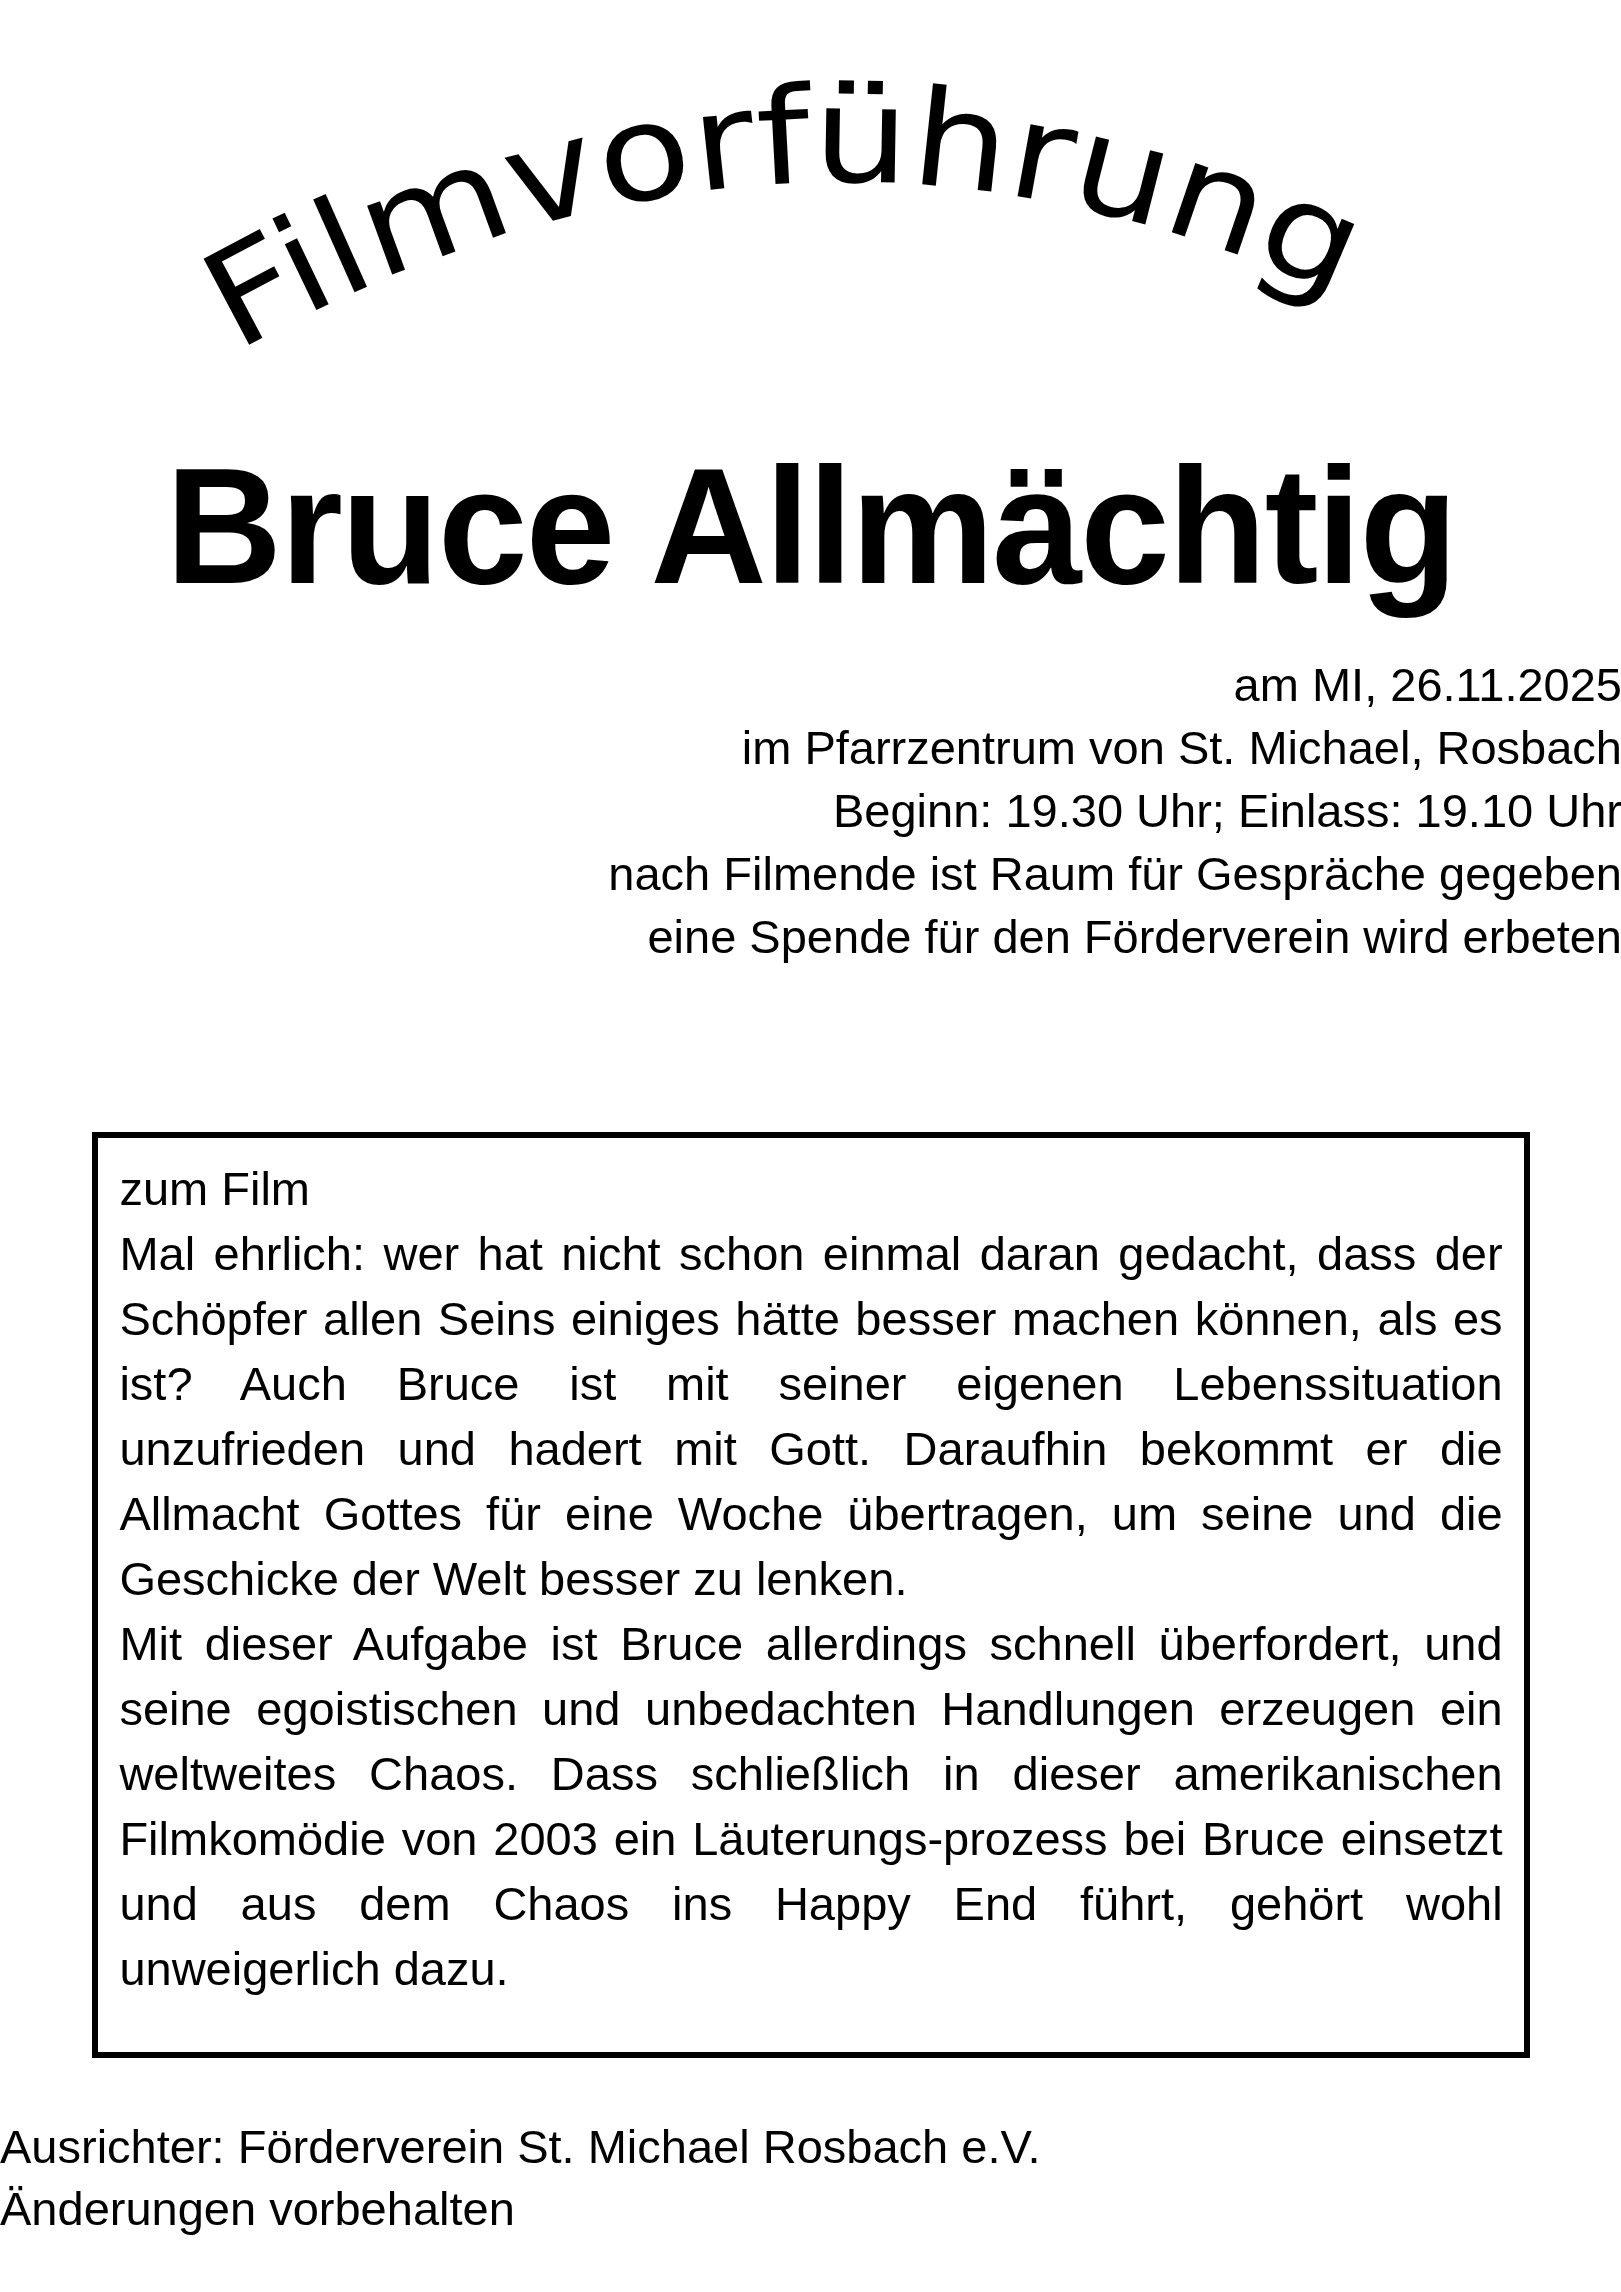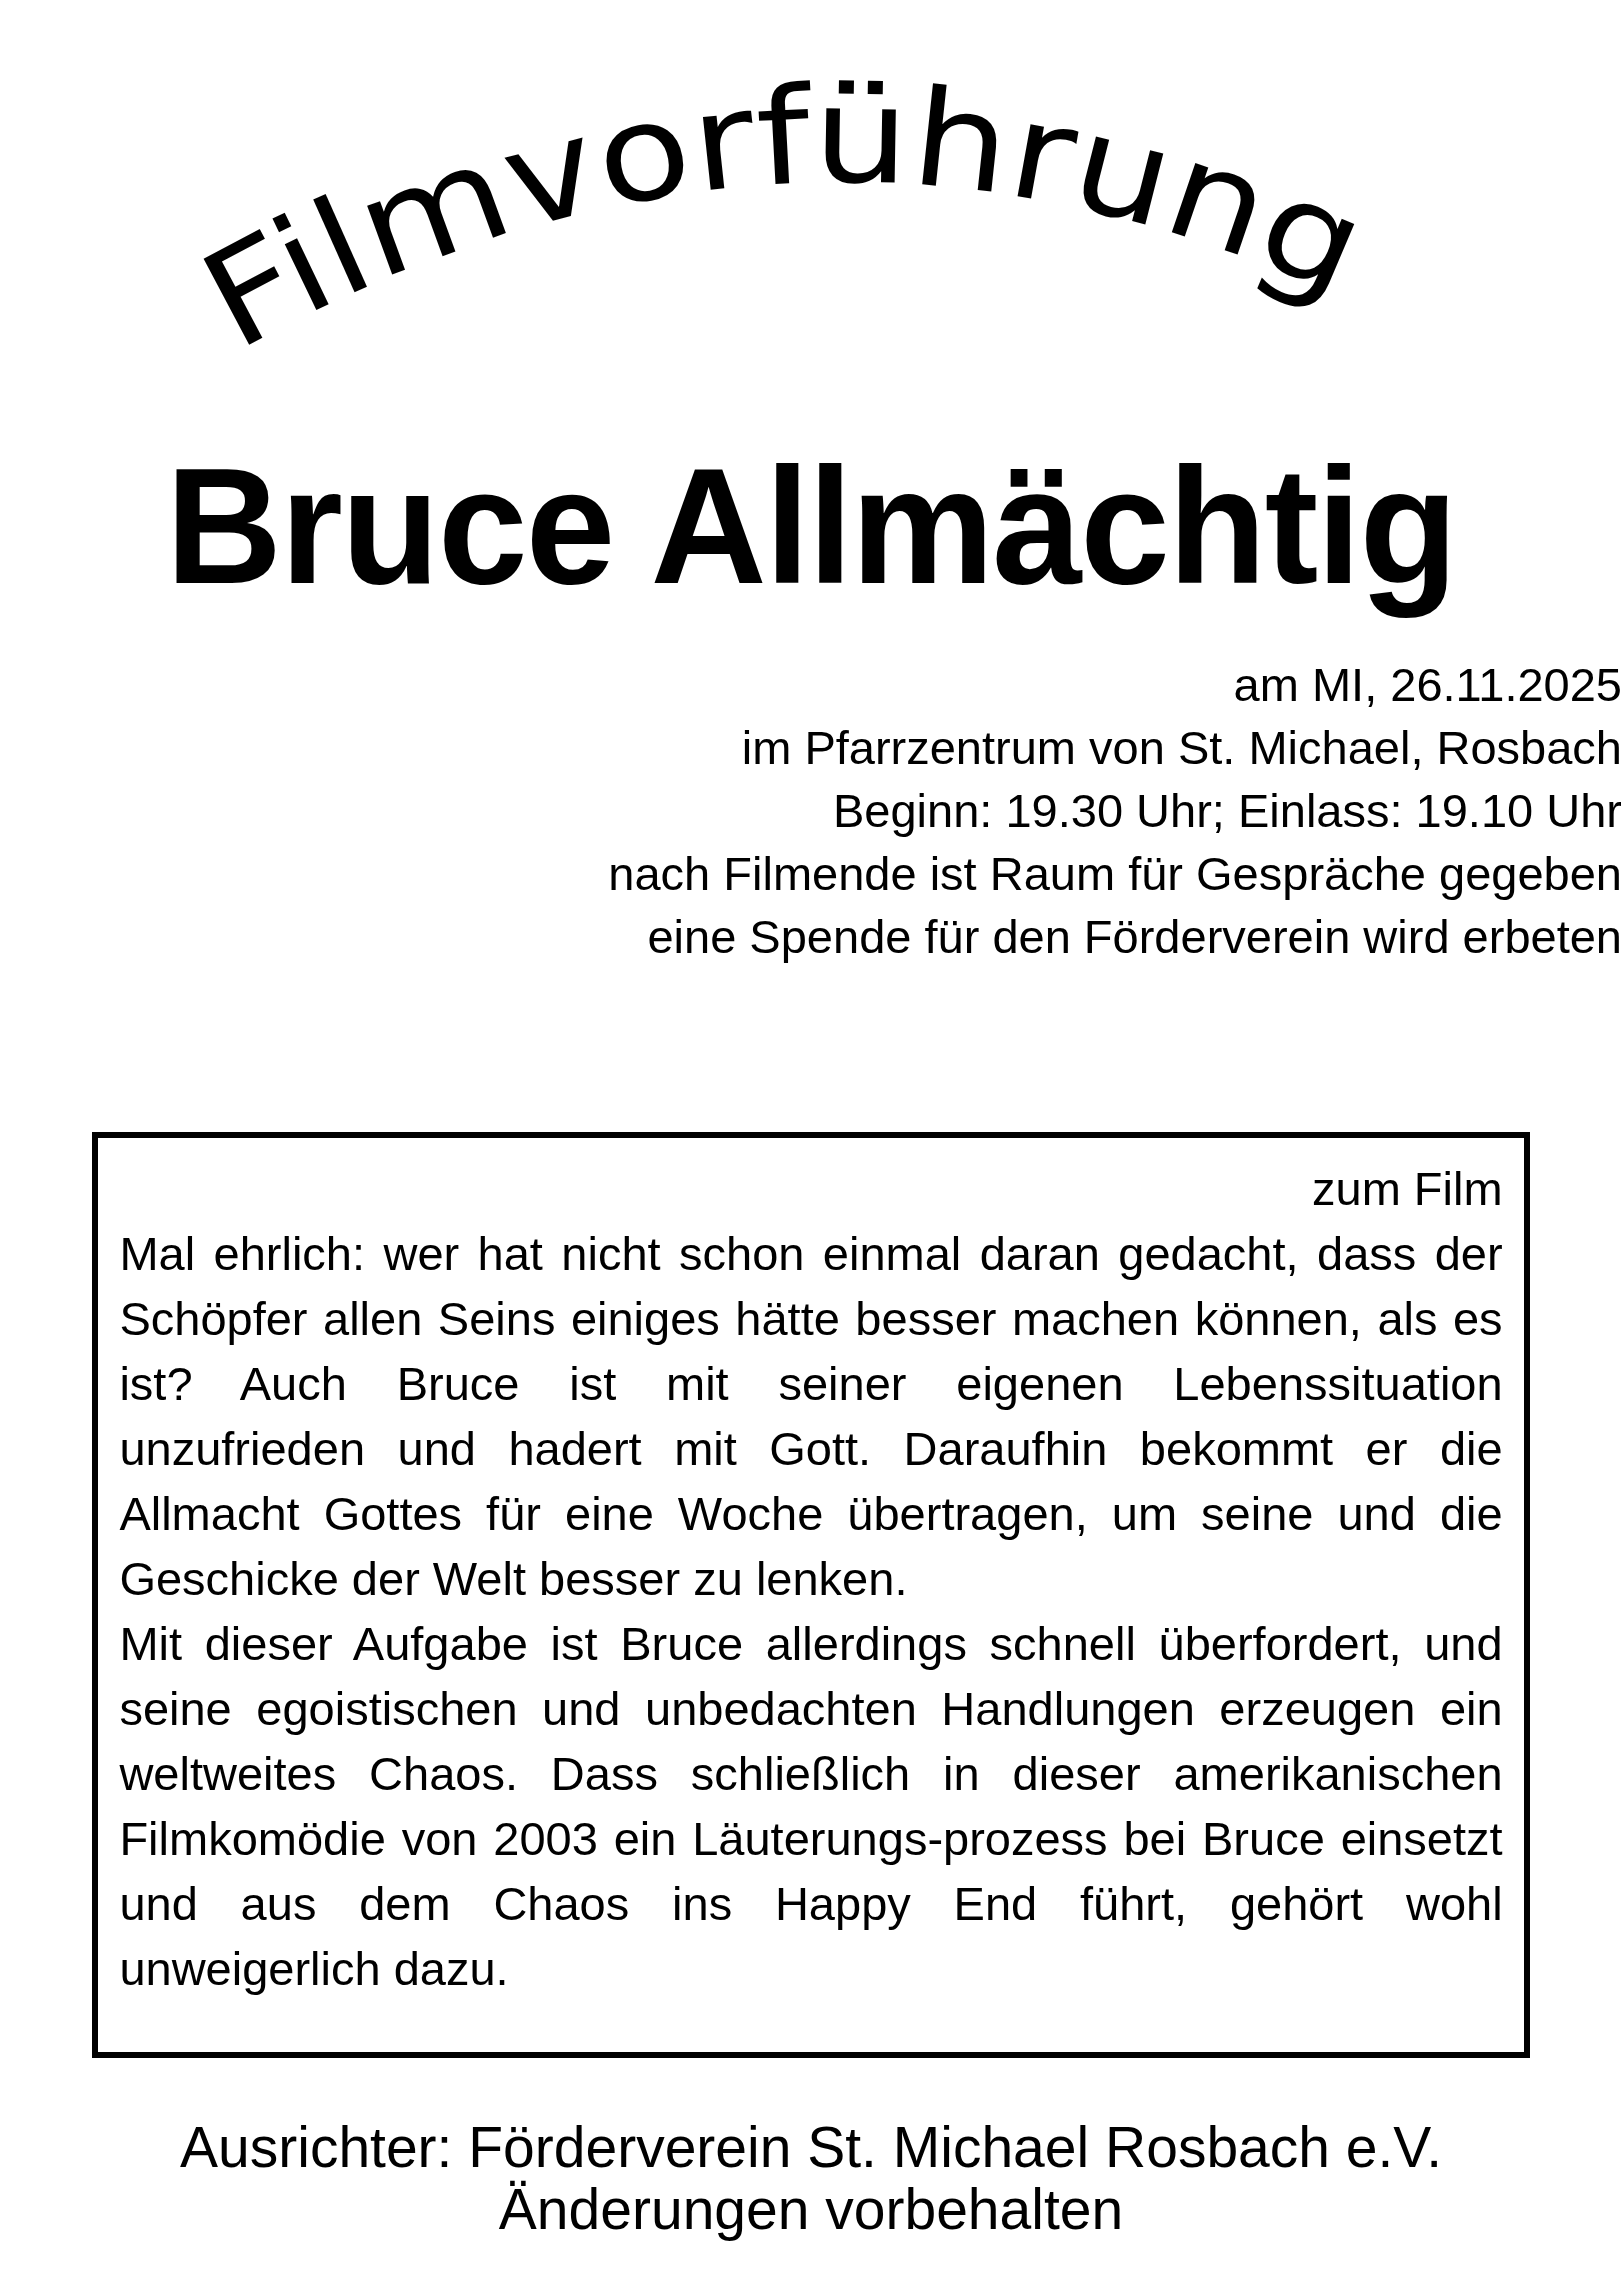--- a/index.html
+++ b/index.html
@@ -4,23 +4,23 @@
 <style>
   html, body { margin:0; padding:0; background:#ffffff; }
   body { width:1622px; height:2293px; position:relative; overflow:hidden; font-family:"Liberation Sans", sans-serif; color:#000; }
   .arc-heading { position:absolute; left:0; top:0; width:1622px; height:410px; }
   .arc-heading text { font-family:"DejaVu Sans", sans-serif; font-size:150px; fill:#000; }
   .title { position:absolute; left:0; width:1622px; top:437px; text-align:center; font-family:"Liberation Sans", sans-serif; font-weight:bold; font-size:166px; line-height:178px; letter-spacing:-1.8px; transform:scaleX(0.97); transform-origin:center; }
   .info { position:absolute; left:0; width:1622px; top:653px; text-align:right; font-size:47px; line-height:63px; }
   .info div { white-space:nowrap; }
   .film-box { position:absolute; left:92px; top:1132px; width:1426px; height:914px; border:6.2px solid #000; box-sizing:content-box; }
   .film-box-inner { position:absolute; left:21.4px; right:21.4px; top:18px; font-size:47px; line-height:65px; }
-  .film-heading { text-align:right; }
+  .film-heading { text-align:left; }
   .film-para { text-align:justify; text-align-last:left; }
-  .footer { position:absolute; left:0; width:1622px; top:2116px; text-align:center; font-size:57px; line-height:62px; }
+  .footer { position:absolute; left:0; width:1622px; top:2116px; font-size:47px; line-height:62px; }
 </style>
 </head>
 <body>
 
 <svg class="arc-heading" viewBox="0 0 1820 460" xmlns="http://www.w3.org/2000/svg">
   <defs>
     <path id="arcPath" d="M 265 395 Q 900 40 1525 345" fill="none"></path>
   </defs>
   <text textLength="1290" lengthAdjust="spacingAndGlyphs">
     <textPath href="#arcPath" startOffset="0">Filmvorführung</textPath>

